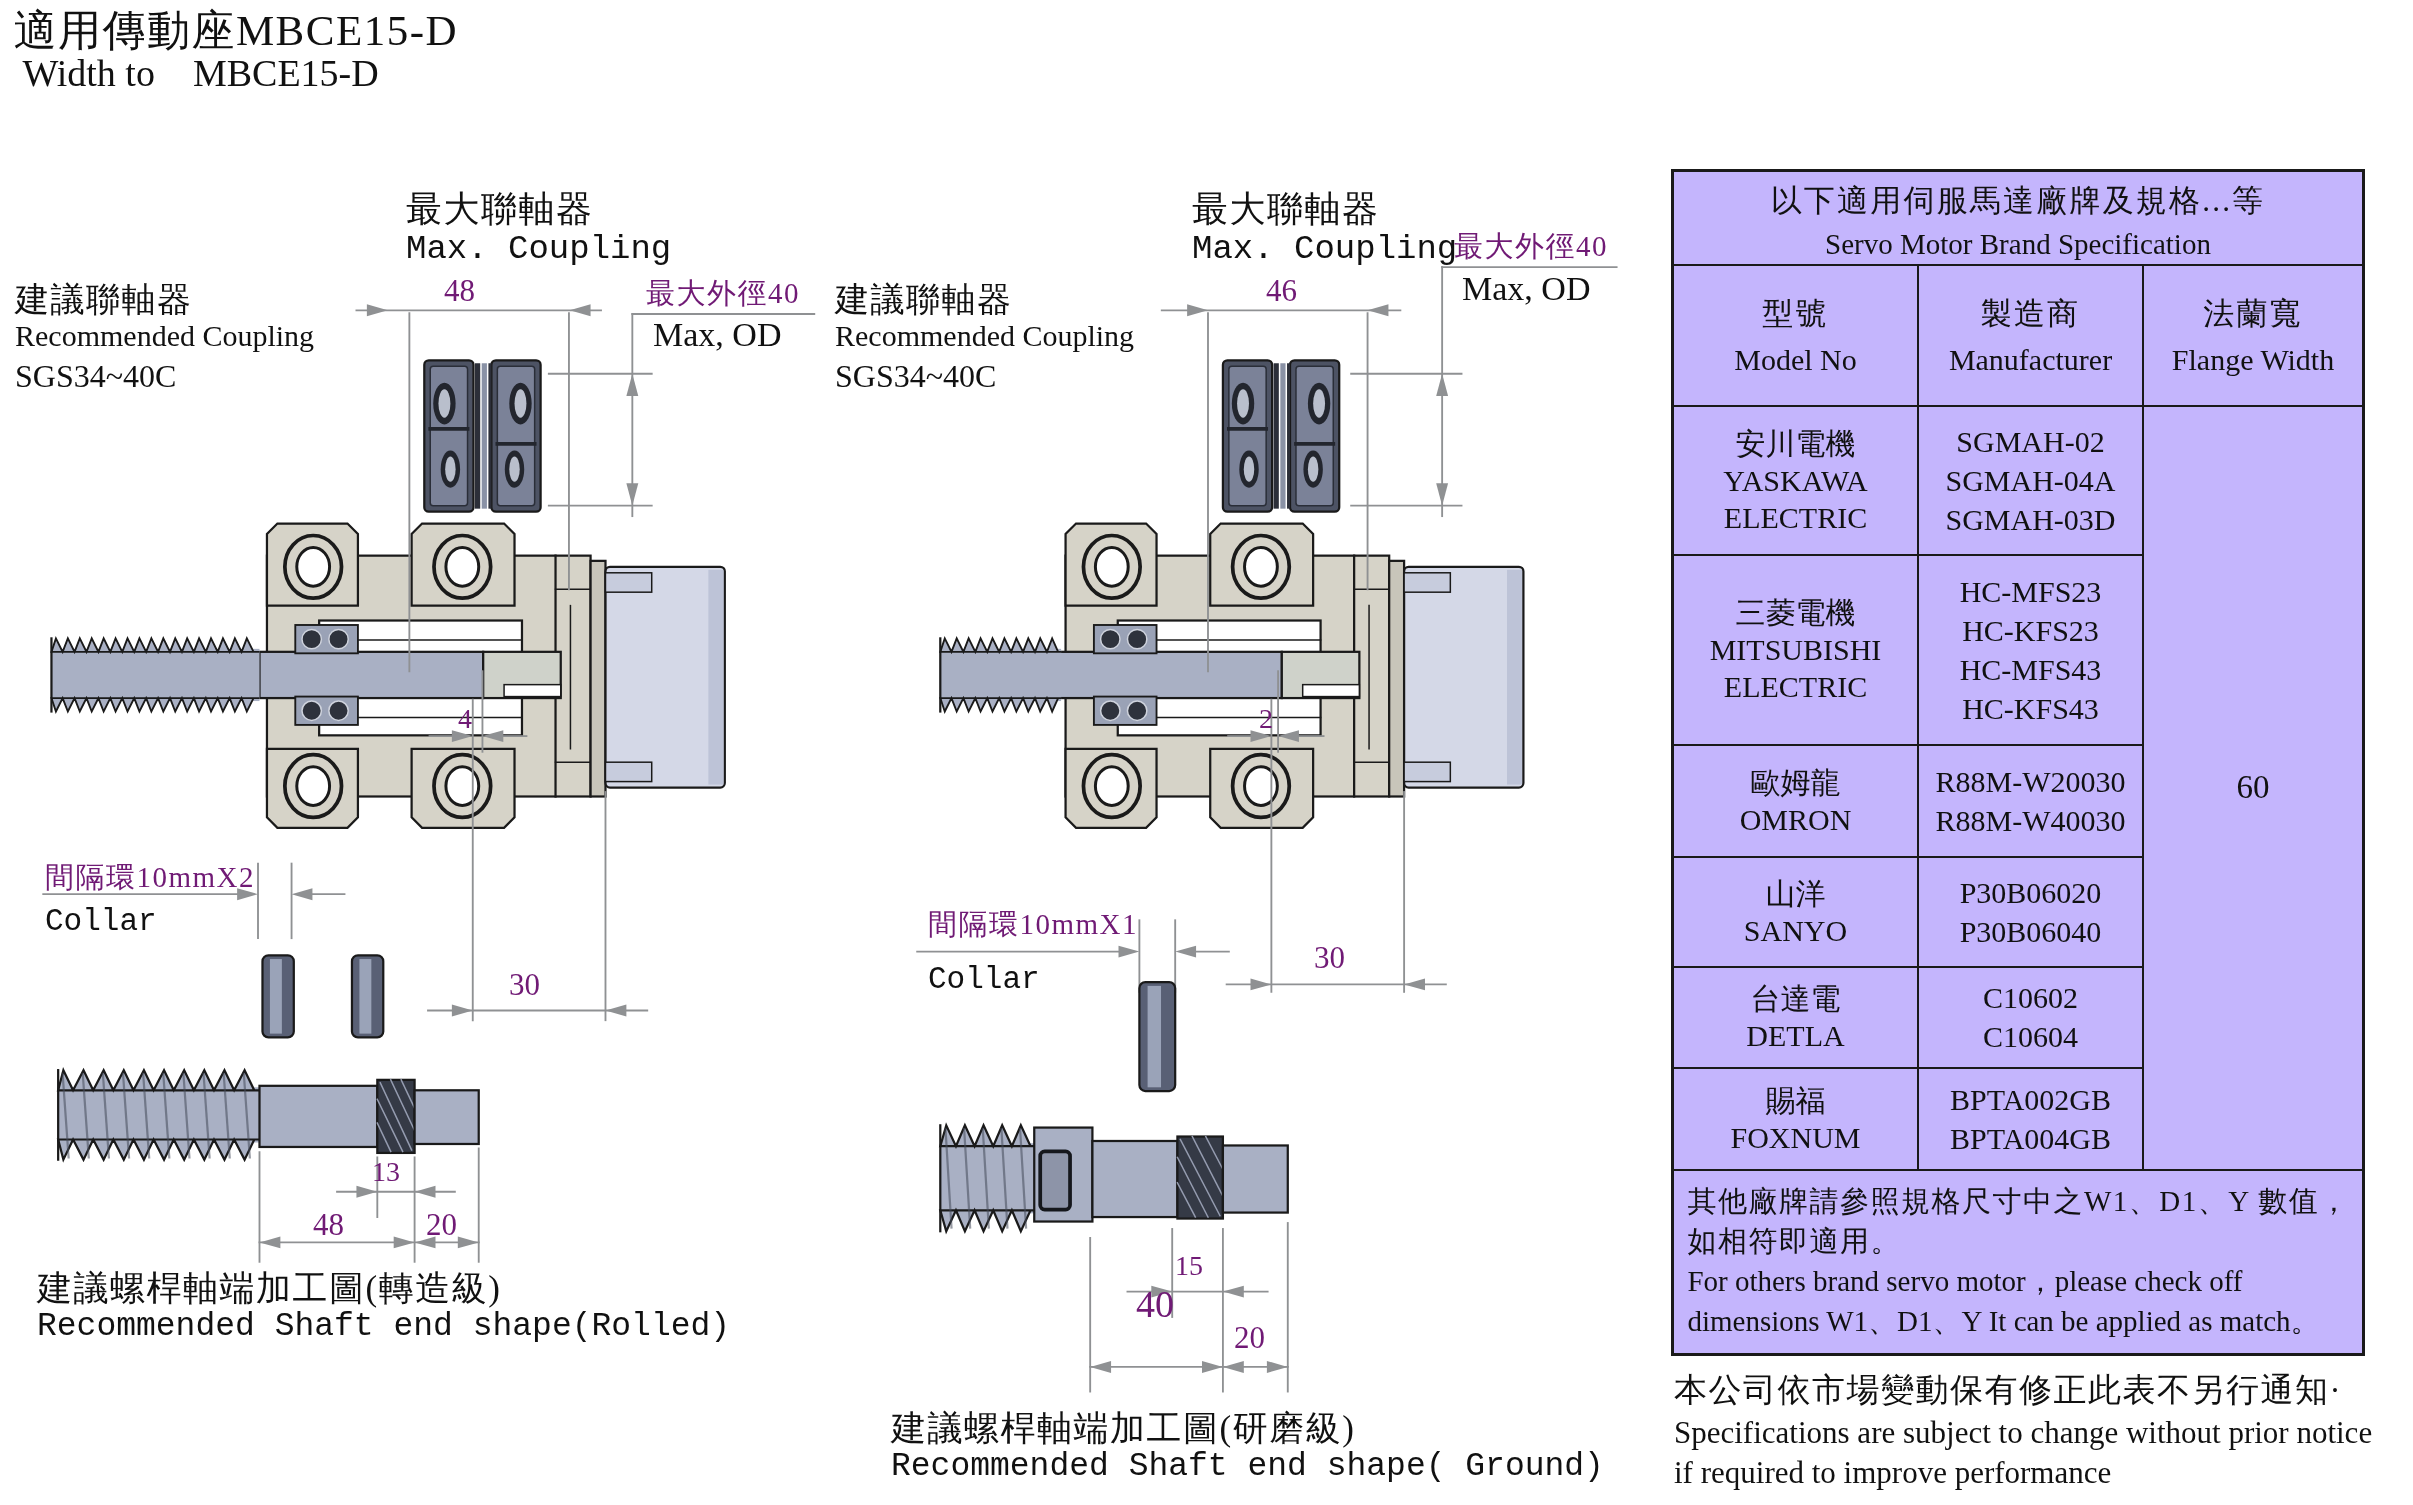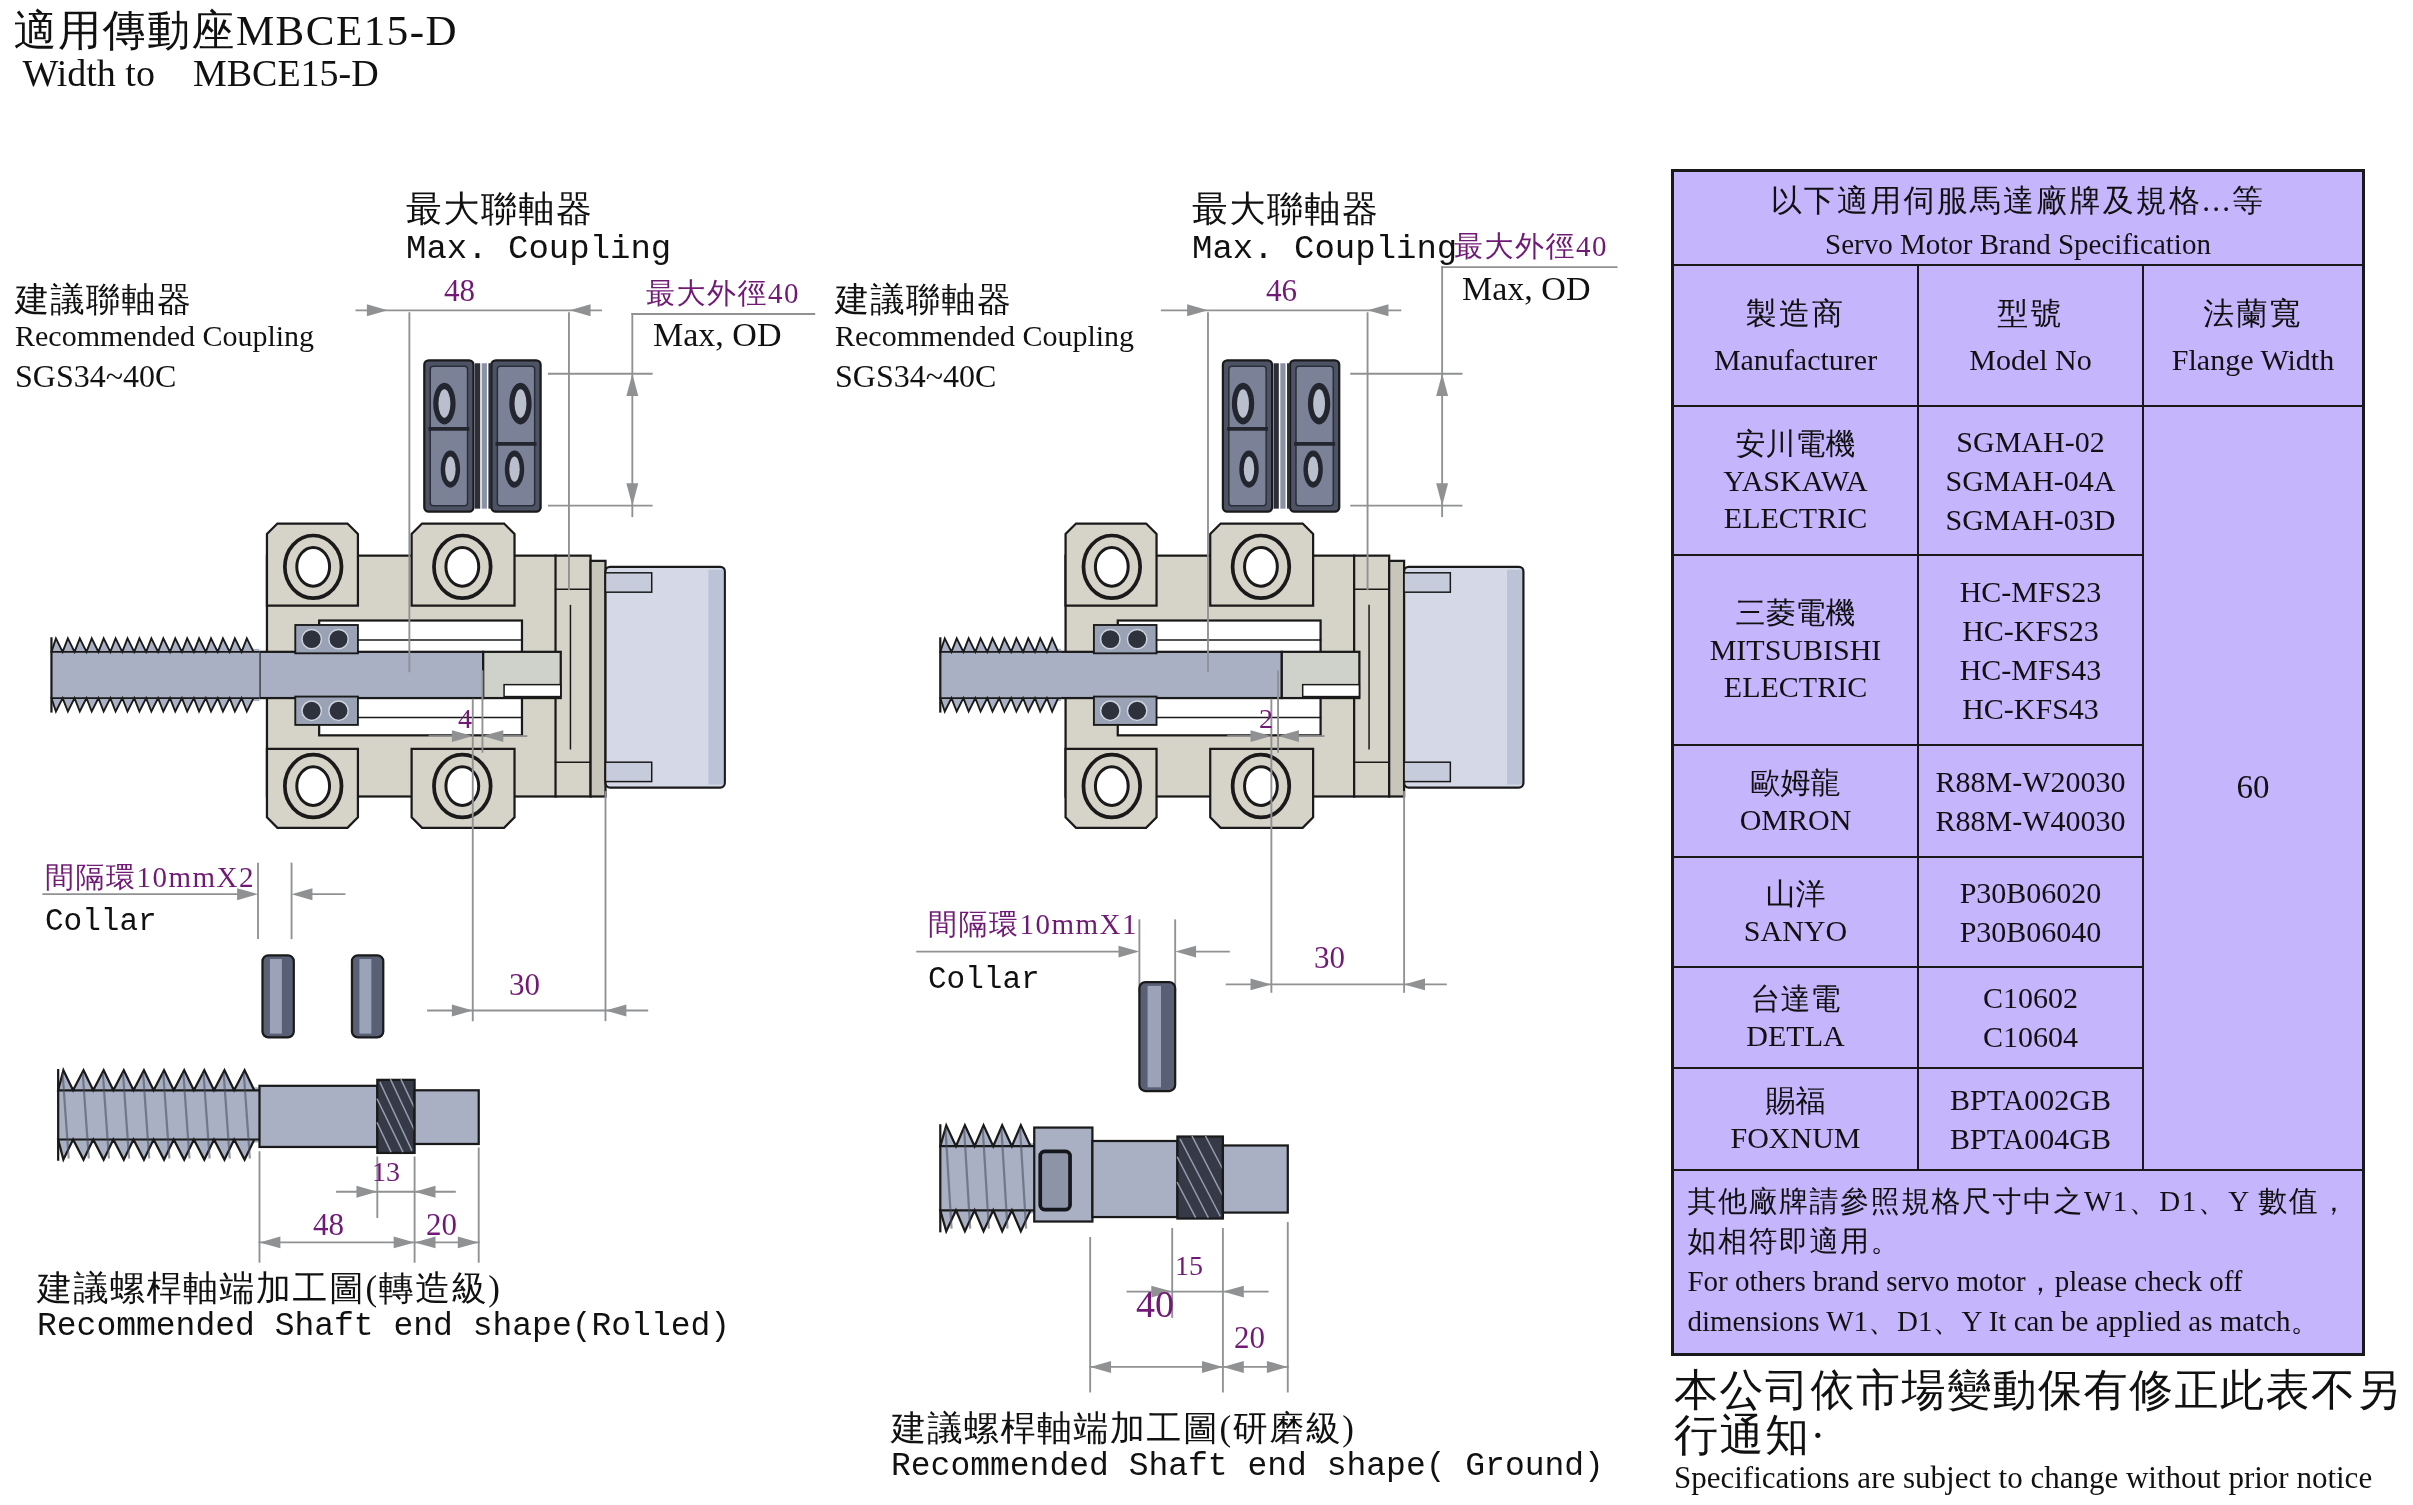--- a/index.html
+++ b/index.html
@@ -27,21 +27,21 @@
   .t-body .cell{display:flex;flex-direction:column;align-items:center;justify-content:center;
                 border-bottom:2.2px solid #1a1a1a;}
   .t-body .c2{border-left:2.2px solid #1a1a1a;}
   .t-body .mfr span{display:block;text-align:left;font-size:30px;line-height:37px;}
   .t-body .mdl span{display:block;text-align:center;font-size:30px;line-height:39px;}
   .t-body .flange{grid-column:3;grid-row:1 / span 6;border-left:2.2px solid #1a1a1a;border-bottom:2.2px solid #1a1a1a;
                   display:flex;align-items:center;justify-content:center;font-size:33px;}
   .t-note{padding:10.4px 13.4px 12px 13.4px;}
   .t-note div{font-size:29px;line-height:40px;white-space:pre;}
   .notice{position:absolute;left:1674px;top:1368px;}
-  .notice .n1{font-size:44px;line-height:45px;letter-spacing:1.5px;}
+  .notice .n1{font-size:33px;line-height:45px;letter-spacing:1.5px;}
   .notice .n2,.notice .n3{font-size:31px;line-height:40px;}
 </style>
 </head>
 <body>
 
 <div class="page">
 
   <svg class="drawings" viewBox="0 0 3236 2018" stroke-linecap="square">
     <defs>
 
@@ -334,26 +334,26 @@
   <div class="abs cjk" style="left:891px;top:1405px;font-size:35px;">建議螺桿軸端加工圖(研磨級)</div>
   <div class="abs mono" style="left:891px;top:1448px;font-size:33px;">Recommended Shaft end shape( Ground)</div>
 
   <div class="spec-table">
     <div class="t-title">
       <div class="l1 cjk">以下適用伺服馬達廠牌及規格...等</div>
       <div class="l2">Servo Motor Brand Specification</div>
     </div>
     <div class="t-head">
       <div>
+        <span class="hc cjk">型號</span>
+        <span class="he">Model No</span>
+      </div>
+      <div>
         <span class="hc cjk">製造商</span>
         <span class="he">Manufacturer</span>
-      </div>
-      <div>
-        <span class="hc cjk">型號</span>
-        <span class="he">Model No</span>
       </div>
       <div>
         <span class="hc cjk">法蘭寬</span>
         <span class="he">Flange Width</span>
       </div>
     </div>
     <div class="t-body">
       <div class="cell mfr" style="grid-row:1">
         <span>安川電機</span>
         <span>YASKAWA</span>

